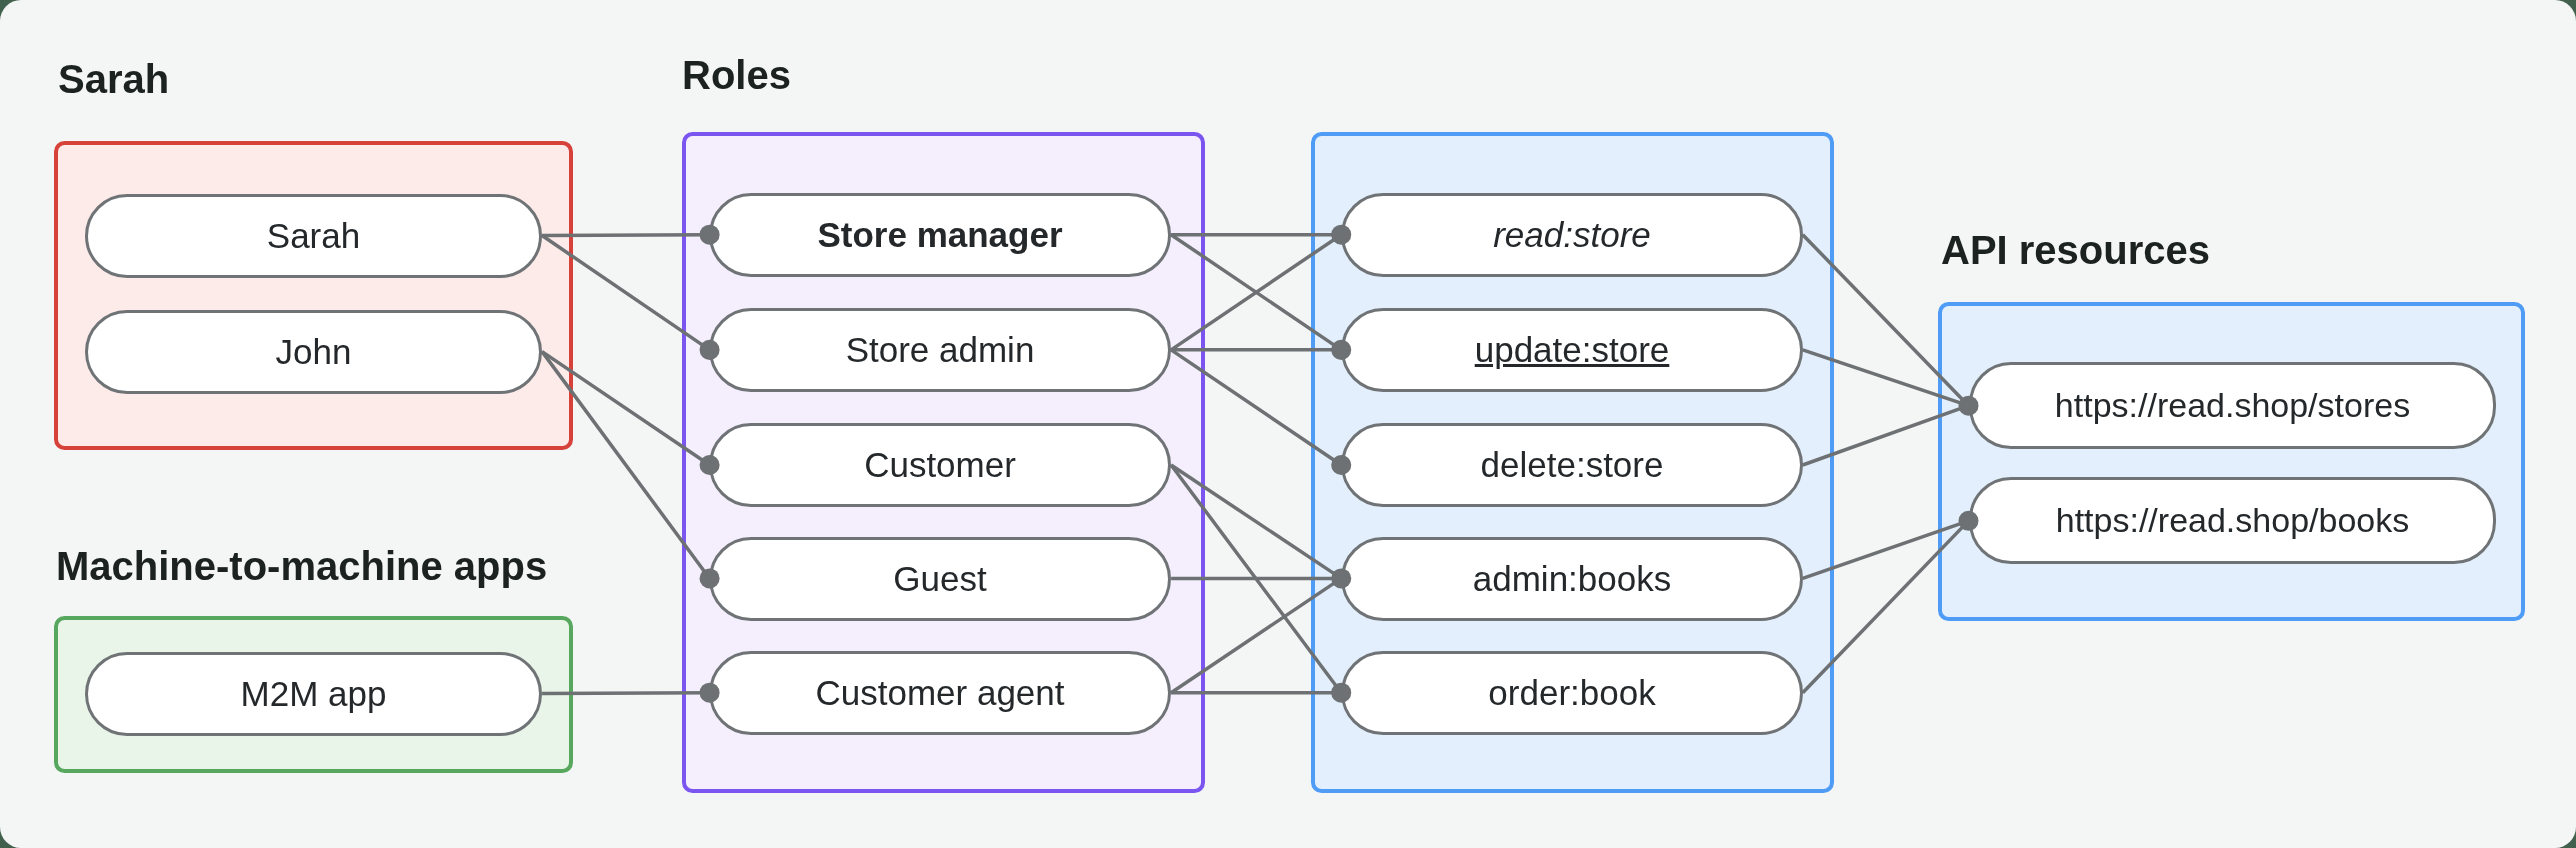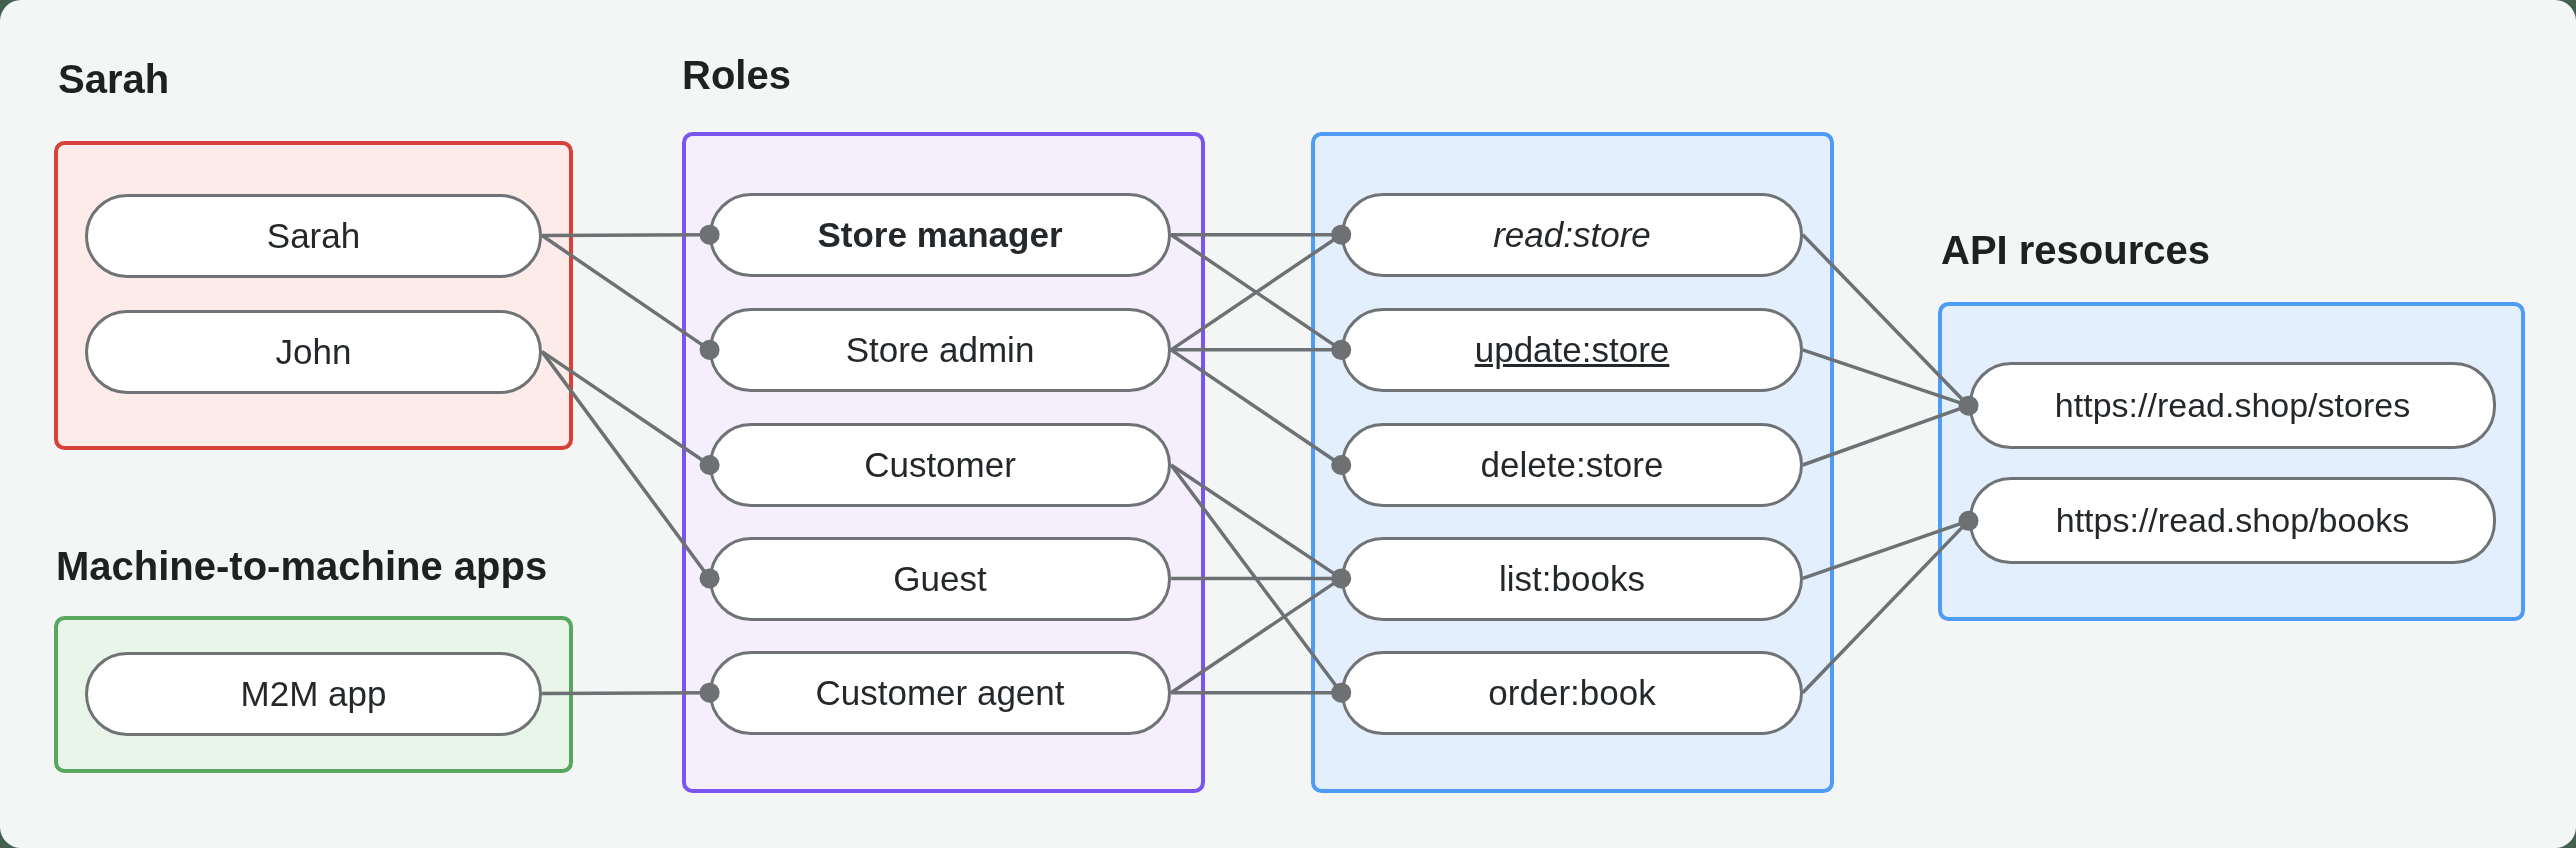--- a/index.html
+++ b/index.html
@@ -99,21 +99,21 @@
 
   <div class="pill n-store_manager">Store manager</div>
   <div class="pill n-customer">Customer</div>
   <div class="pill n-store_admin">Store admin</div>
   <div class="pill n-guest">Guest</div>
   <div class="pill n-service_agent">Customer agent</div>
 
   <div class="pill n-read_store">read:store</div>
   <div class="pill n-update_store">update:store</div>
   <div class="pill n-delete_store">delete:store</div>
-  <div class="pill n-list_books">list:books</div>
+  <div class="pill n-list_books">admin:books</div>
   <div class="pill n-order_book">order:book</div>
 
   <div class="pill n-books_api">https://read.shop/books</div>
   <div class="pill n-stores_api">https://read.shop/stores</div>
 
   <svg class="edges" viewBox="0 0 2952 972" xmlns="http://www.w3.org/2000/svg">
       <line x1="621" y1="270" x2="813" y2="269" stroke="#6d7173" stroke-width="4"></line>
       <line x1="621" y1="270" x2="813" y2="401" stroke="#6d7173" stroke-width="4"></line>
       <line x1="621" y1="403" x2="813" y2="533" stroke="#6d7173" stroke-width="4"></line>
       <line x1="621" y1="403" x2="813" y2="663" stroke="#6d7173" stroke-width="4"></line>

